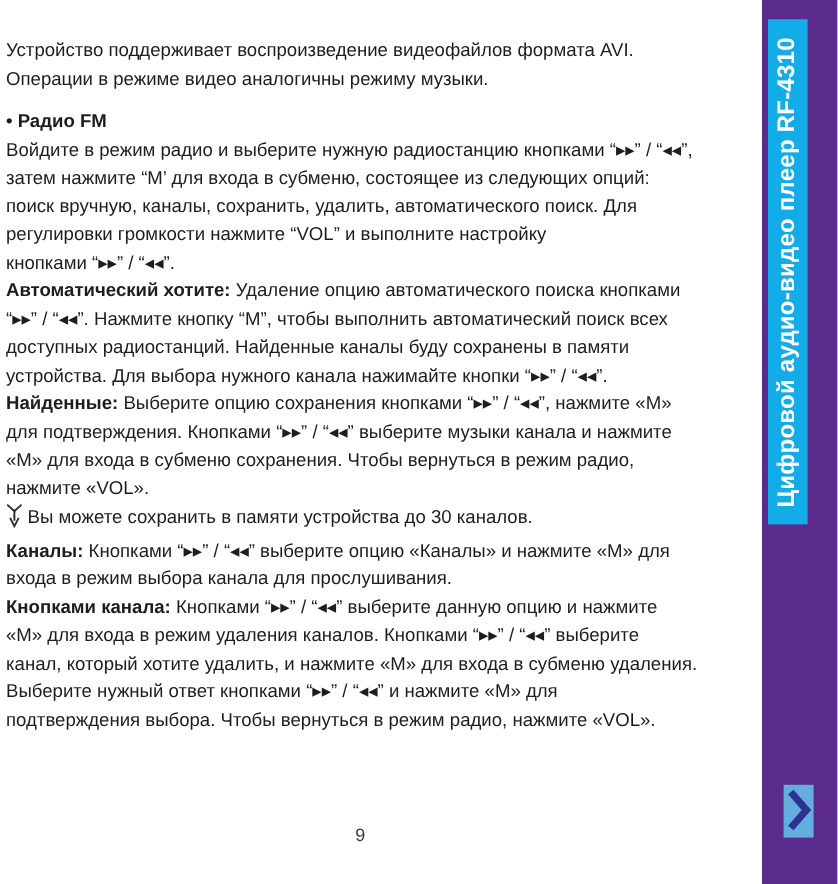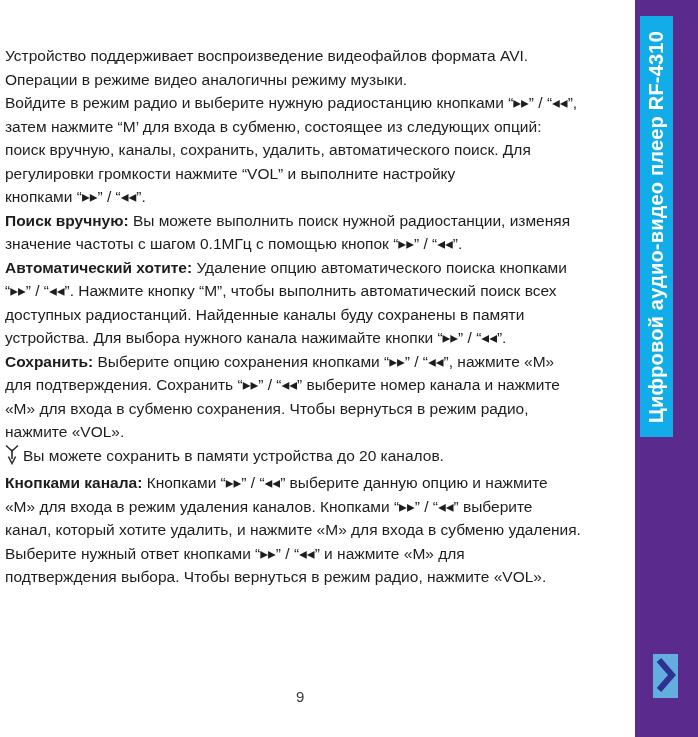--- a/index.html
+++ b/index.html
@@ -9,21 +9,21 @@
     font-family: "Liberation Sans", "DejaVu Sans", sans-serif;
     color: #1d1d1d;
     position: relative;
     overflow: hidden;
   }
   .page { position: absolute; inset: 0; background: #ffffff; }
 
   
   .content {
     position: absolute;
-    left: 5px; top: 44px;
+    left: 5px; top: 31px;
     width: 627px;
     font-size: 15.5px;
     line-height: 23.5px;
   }
   .content p { margin: 0; white-space: pre-line; }
   .content b { font-weight: bold; }
   .radio-heading {
     font-weight: bold;
     margin-top: 12px !important;
   }
@@ -83,46 +83,47 @@
 </head>
 <body>
 
 <div class="page">
 
   <div class="content">
 
     <p>Устройство поддерживает воспроизведение видеофайлов формата AVI.
 Операции в режиме видео аналогичны режиму музыки.</p>
 
+    <p class="radio-heading">• Радио FM</p>
 
     <p>Войдите в режим радио и выберите нужную радиостанцию кнопками “▸▸” / “◂◂”,
 затем нажмите “M’ для входа в субменю, состоящее из следующих опций:
 поиск вручную, каналы, сохранить, удалить, автоматического поиск. Для
 регулировки громкости нажмите “VOL” и выполните настройку
 кнопками “▸▸” / “◂◂”.</p>
 
-    <p><b>Поиск вручную:</b><span> Вы можете выполнить поиск нужной радиостанции, изменяя
-значение частоты с шагом 0.1МГц с помощью кнопок “▸▸” / “◂◂”.</span></p>
 
     <p><b>Автоматический хотите:</b><span> Удаление опцию автоматического поиска кнопками
 “▸▸” / “◂◂”. Нажмите кнопку “М”, чтобы выполнить автоматический поиск всех
 доступных радиостанций. Найденные каналы буду сохранены в памяти
 устройства. Для выбора нужного канала нажимайте кнопки “▸▸” / “◂◂”.</span></p>
 
-    <p><b>Сохранить:</b><span> Выберите опцию сохранения кнопками “▸▸” / “◂◂”, нажмите «М»
-для подтверждения. Сохранить “▸▸” / “◂◂” выберите номер канала и нажмите
+    <p><b>Найденные:</b><span> Выберите опцию сохранения кнопками “▸▸” / “◂◂”, нажмите «М»
+для подтверждения. Кнопками “▸▸” / “◂◂” выберите музыки канала и нажмите
 «М» для входа в субменю сохранения. Чтобы вернуться в режим радио,
 нажмите «VOL».</span></p>
 
     <p class="note-line"><span class="note-icon"><svg width="14" height="21" viewBox="0 0 14 21" aria-hidden="true">
             <path d="M1 1.5 L7 7 L13 1.5" fill="none" stroke="#2a2a2a" stroke-width="1.5"></path>
             <path d="M7 5.5 L7 15" fill="none" stroke="#2a2a2a" stroke-width="1.6"></path>
             <path d="M3.4 12.5 L7 19.5 L10.6 12.5" fill="none" stroke="#2a2a2a" stroke-width="1.5"></path>
-          </svg></span><span>Вы можете сохранить в памяти устройства до 20 каналов.</span></p>
+          </svg></span><span>Вы можете сохранить в памяти устройства до 30 каналов.</span></p>
 
+    <p><b>Каналы:</b><span> Кнопками “▸▸” / “◂◂” выберите опцию «Каналы» и нажмите «М» для
+входа в режим выбора канала для прослушивания.</span></p>
 
     <p><b>Кнопками канала:</b><span> Кнопками “▸▸” / “◂◂” выберите данную опцию и нажмите
 «М» для входа в режим удаления каналов. Кнопками “▸▸” / “◂◂” выберите
 канал, который хотите удалить, и нажмите «М» для входа в субменю удаления.
 Выберите нужный ответ кнопками “▸▸” / “◂◂” и нажмите «М» для
 подтверждения выбора. Чтобы вернуться в режим радио, нажмите «VOL».</span></p>
 
   </div>
 
   <div class="page-number">9</div>

